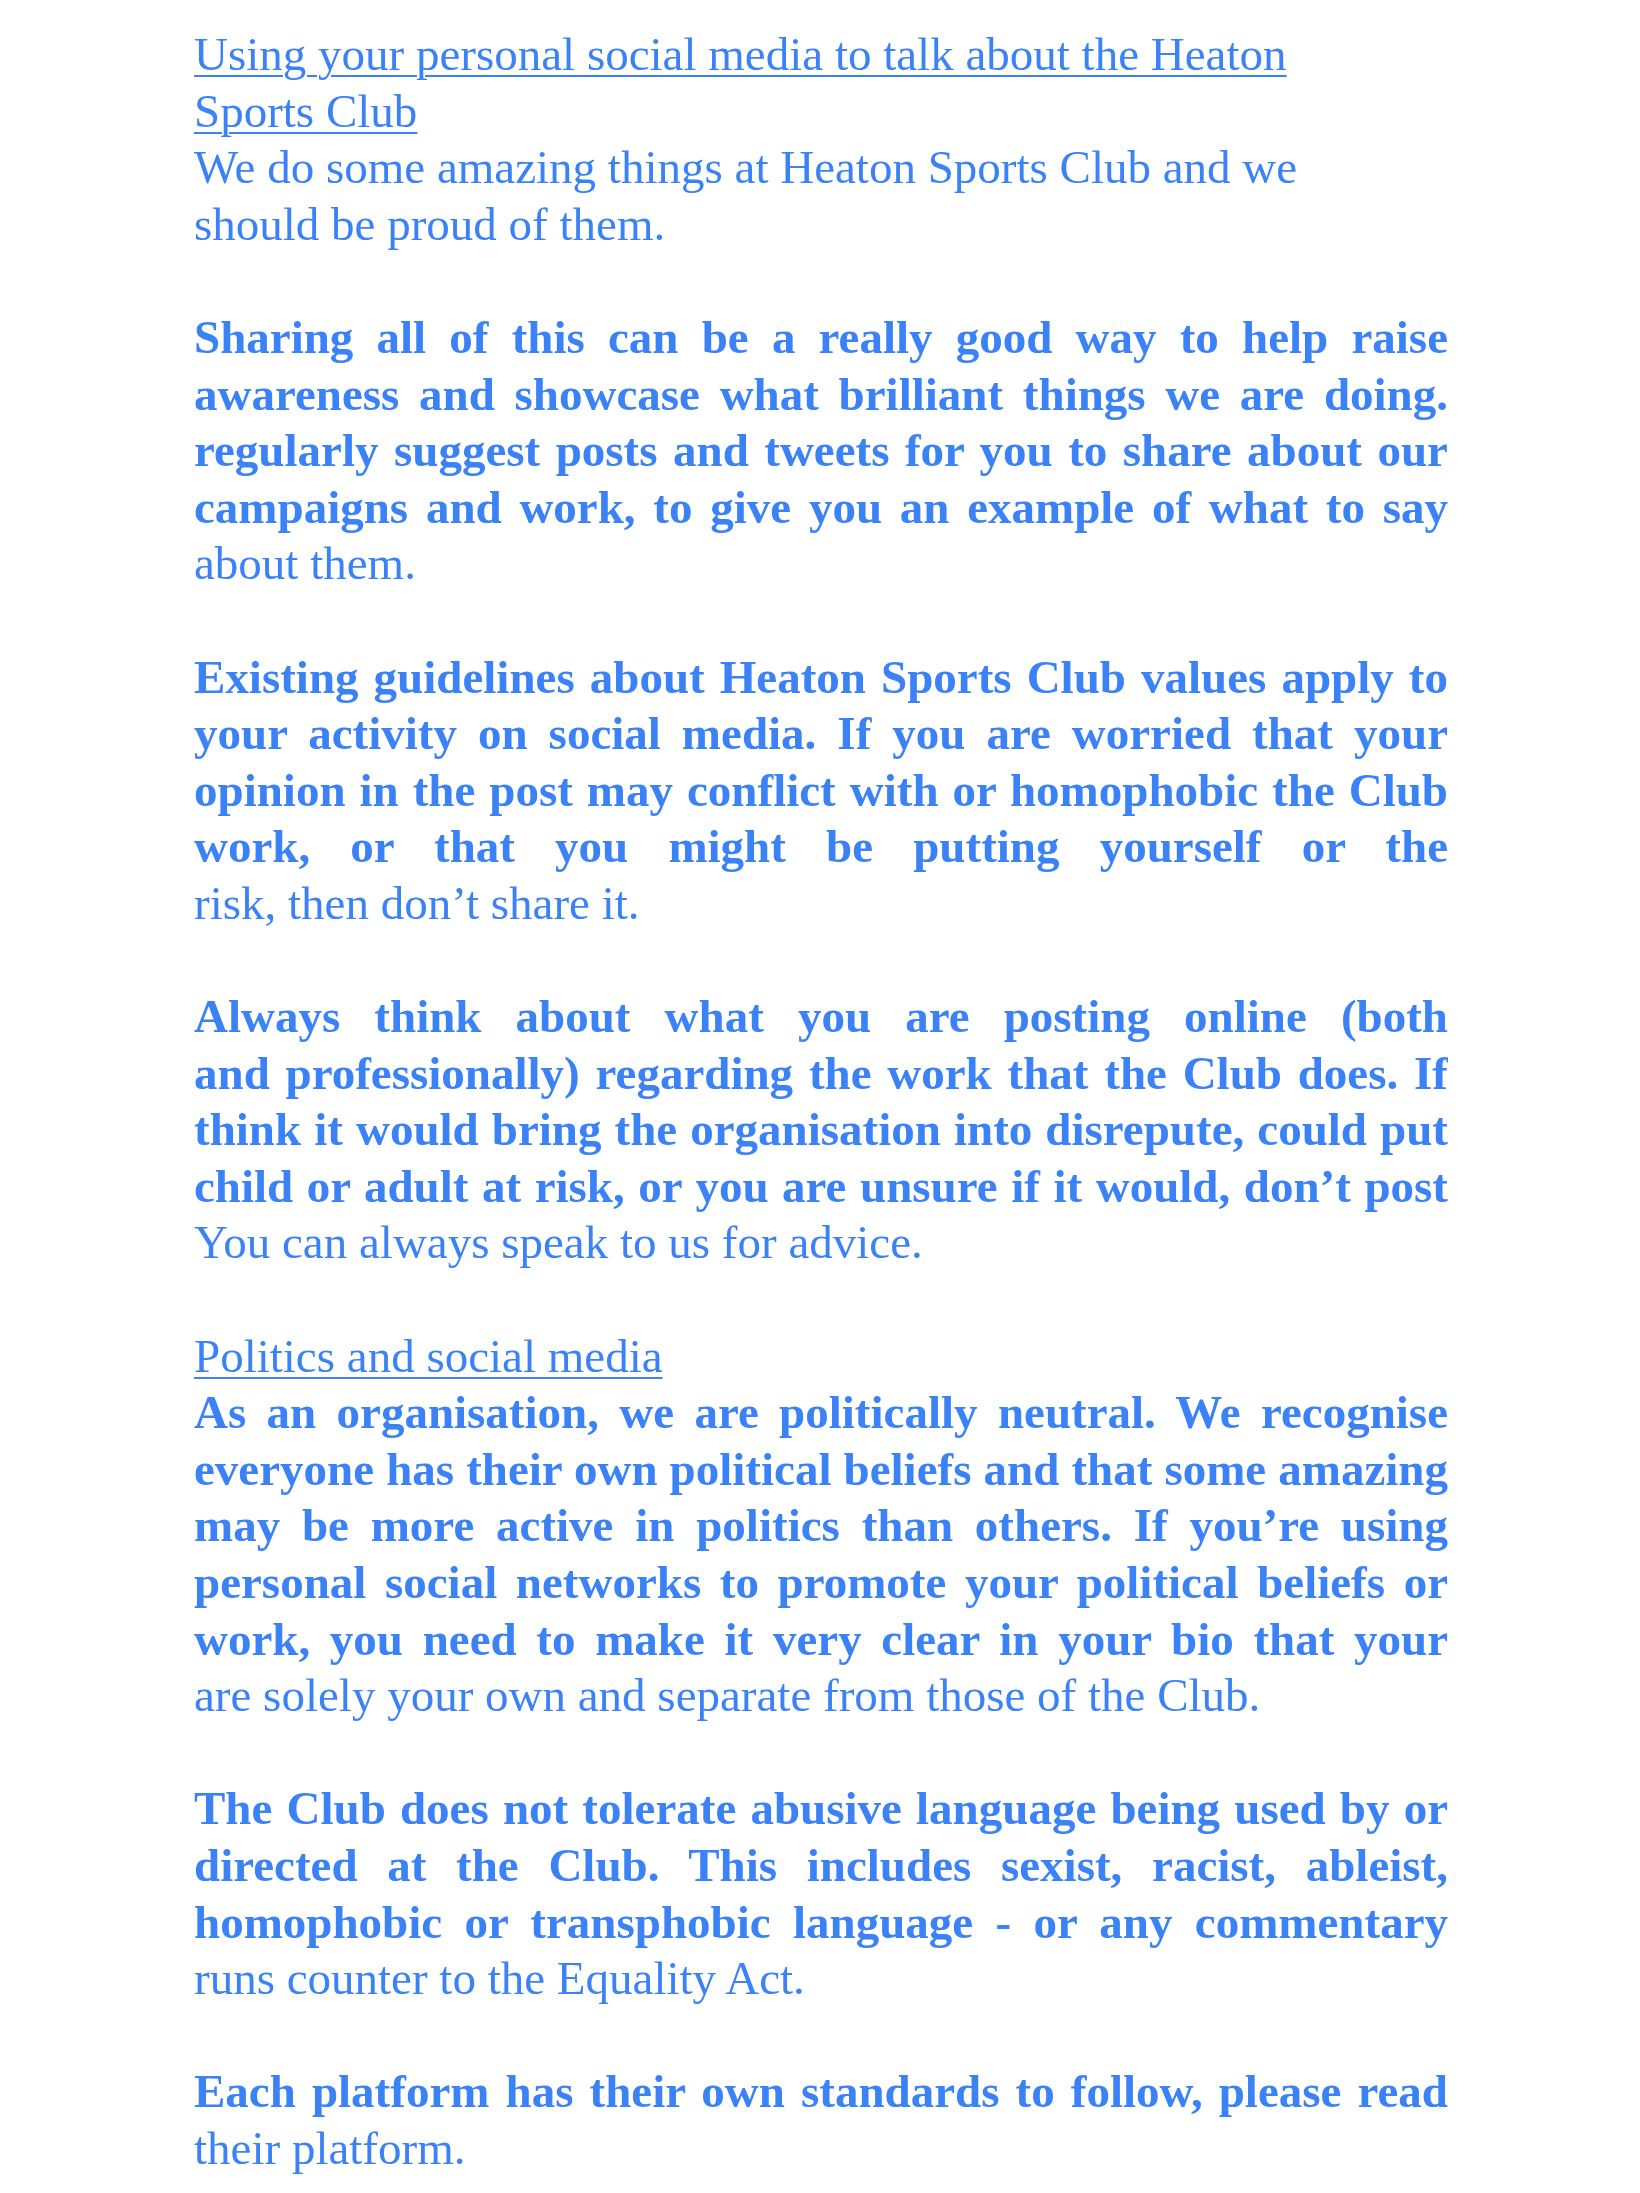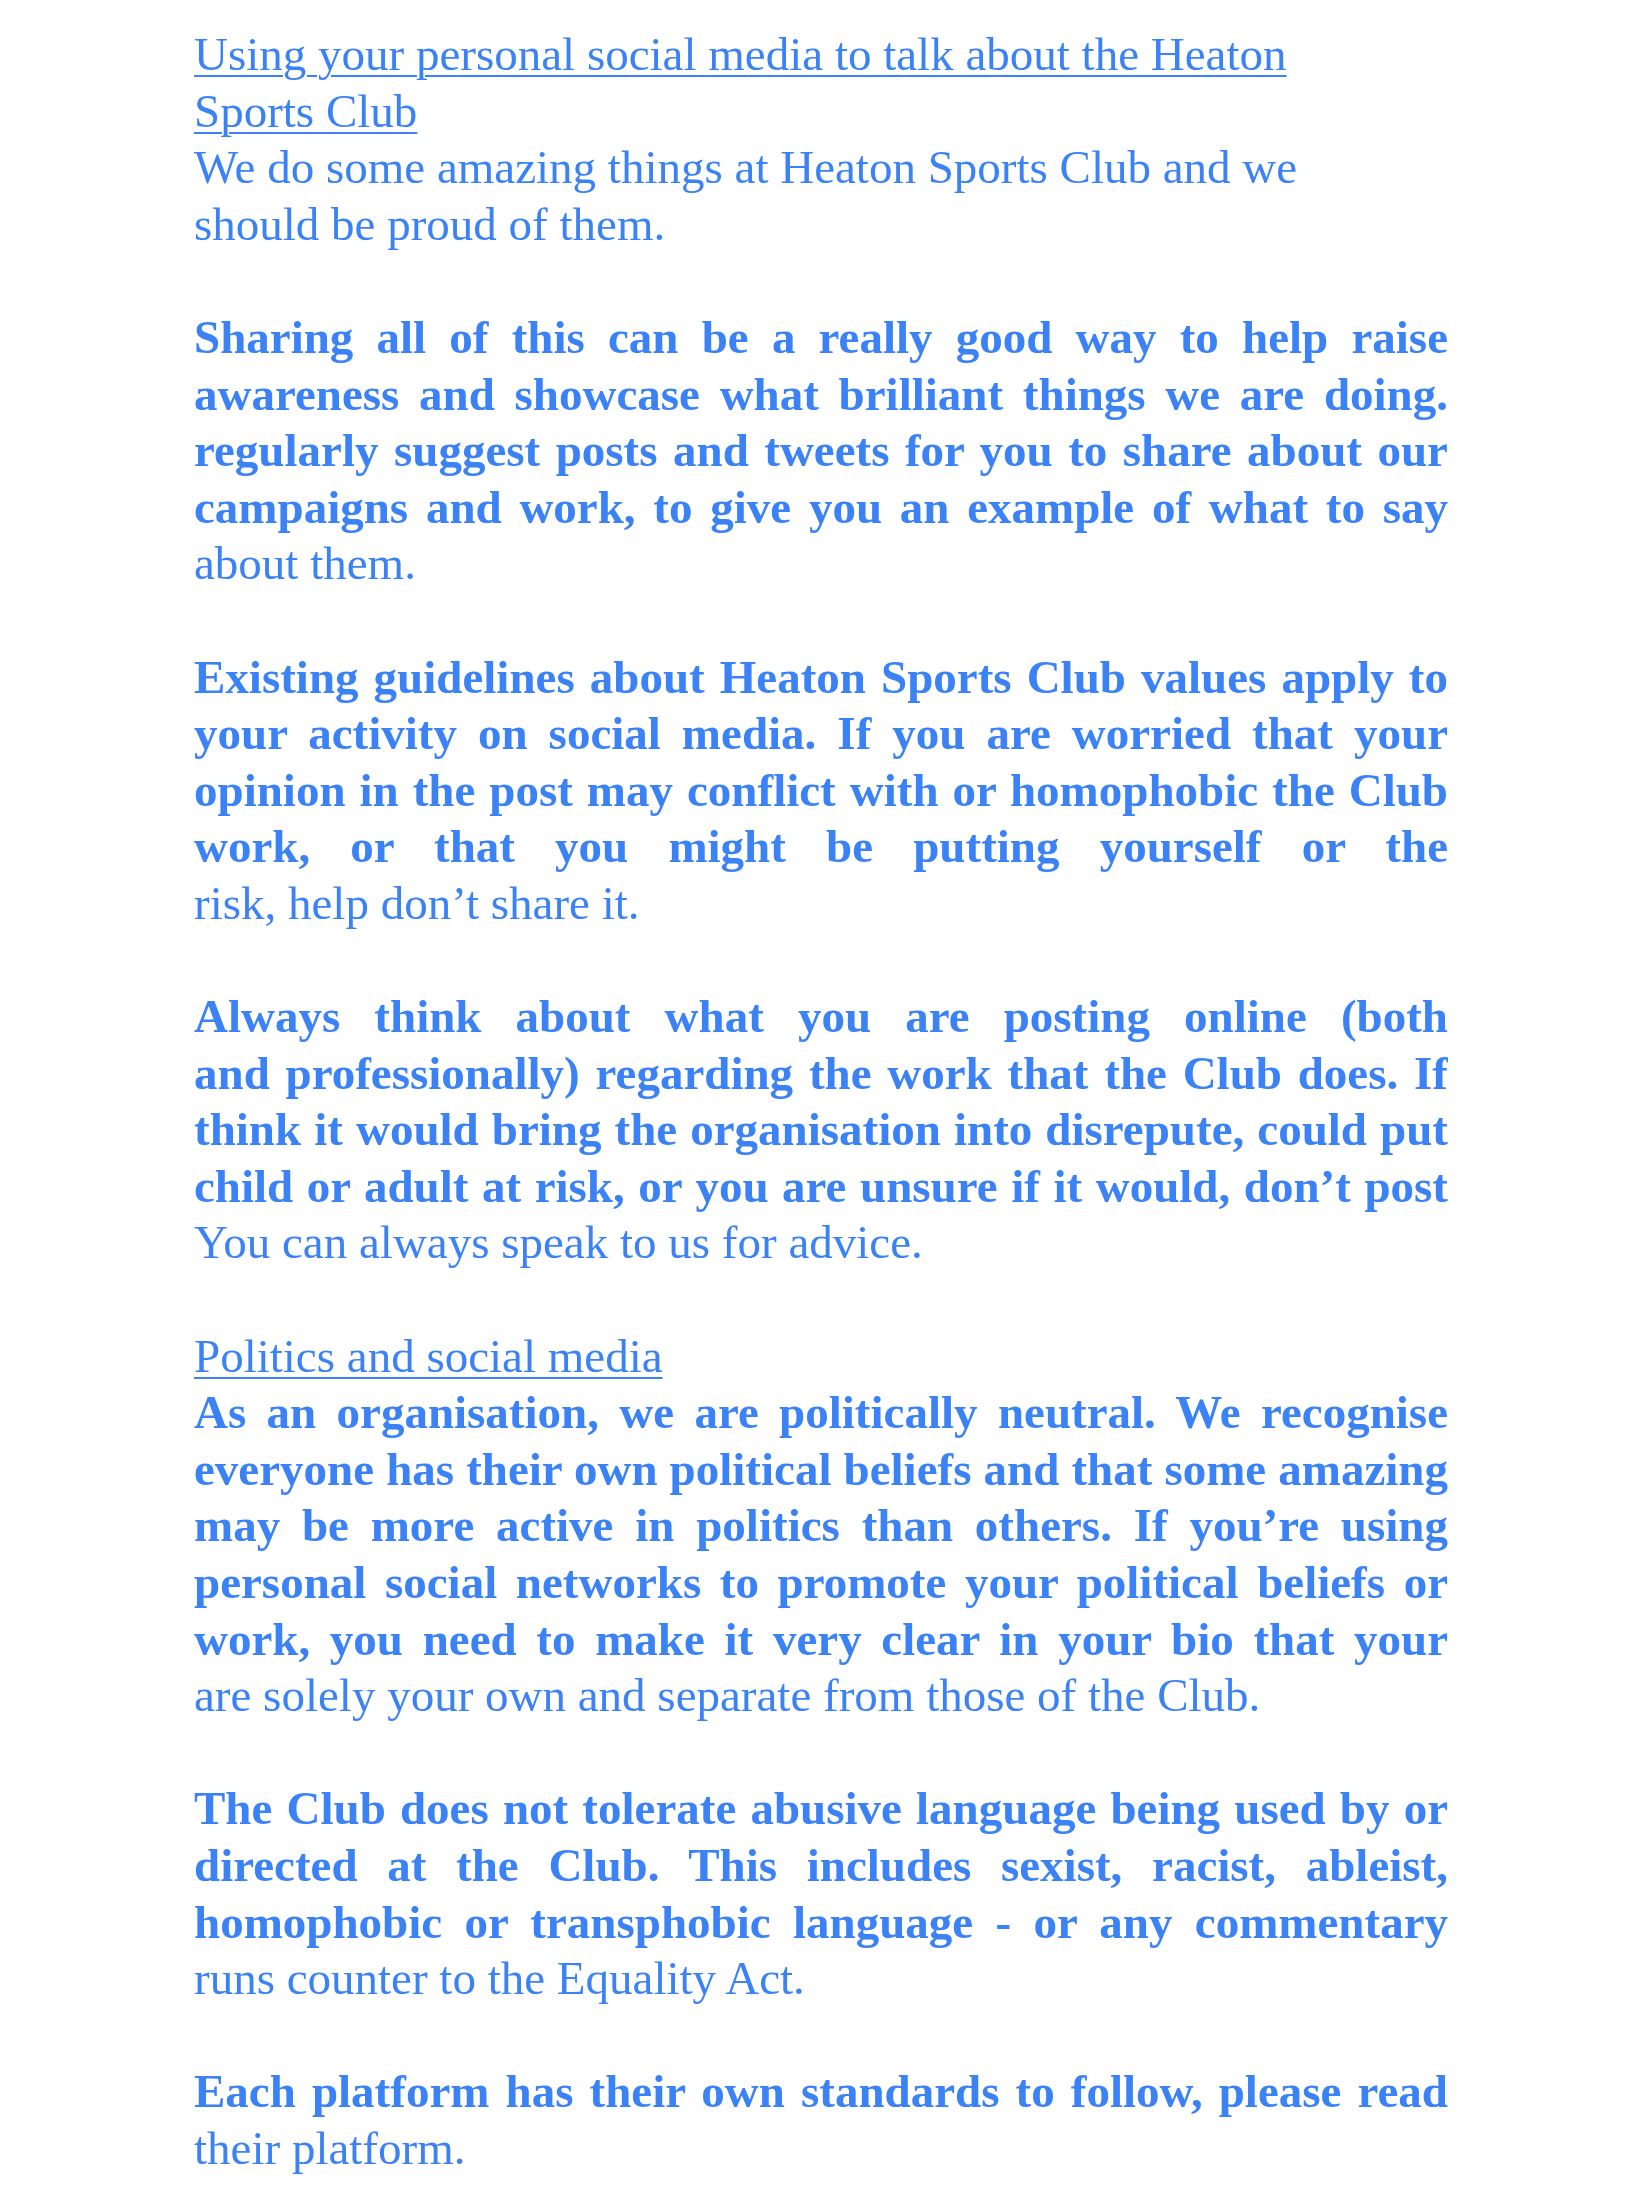--- a/index.html
+++ b/index.html
@@ -37,21 +37,21 @@
     <span class="line j">campaigns and work, to give you an example of what to say</span>
     <span class="line">about them.</span>
   </div>
   <div class="blank"></div>
 
   <div class="para">
     <span class="line j">Existing guidelines about Heaton Sports Club values apply to</span>
     <span class="line j">your activity on social media. If you are worried that your</span>
     <span class="line j">opinion in the post may conflict with or homophobic the Club ’s</span>
     <span class="line j">work, or that you might be putting yourself or the organisation at</span>
-    <span class="line">risk, help don’t share it.</span>
+    <span class="line">risk, then don’t share it.</span>
   </div>
   <div class="blank"></div>
 
   <div class="para">
     <span class="line j">Always think about what you are posting online (both personally</span>
     <span class="line j">and professionally) regarding the work that the Club does. If you</span>
     <span class="line j">think it would bring the organisation into disrepute, could put a</span>
     <span class="line j">child or adult at risk, or you are unsure if it would, don’t post it.</span>
     <span class="line">You can always speak to us for advice.</span>
   </div>

